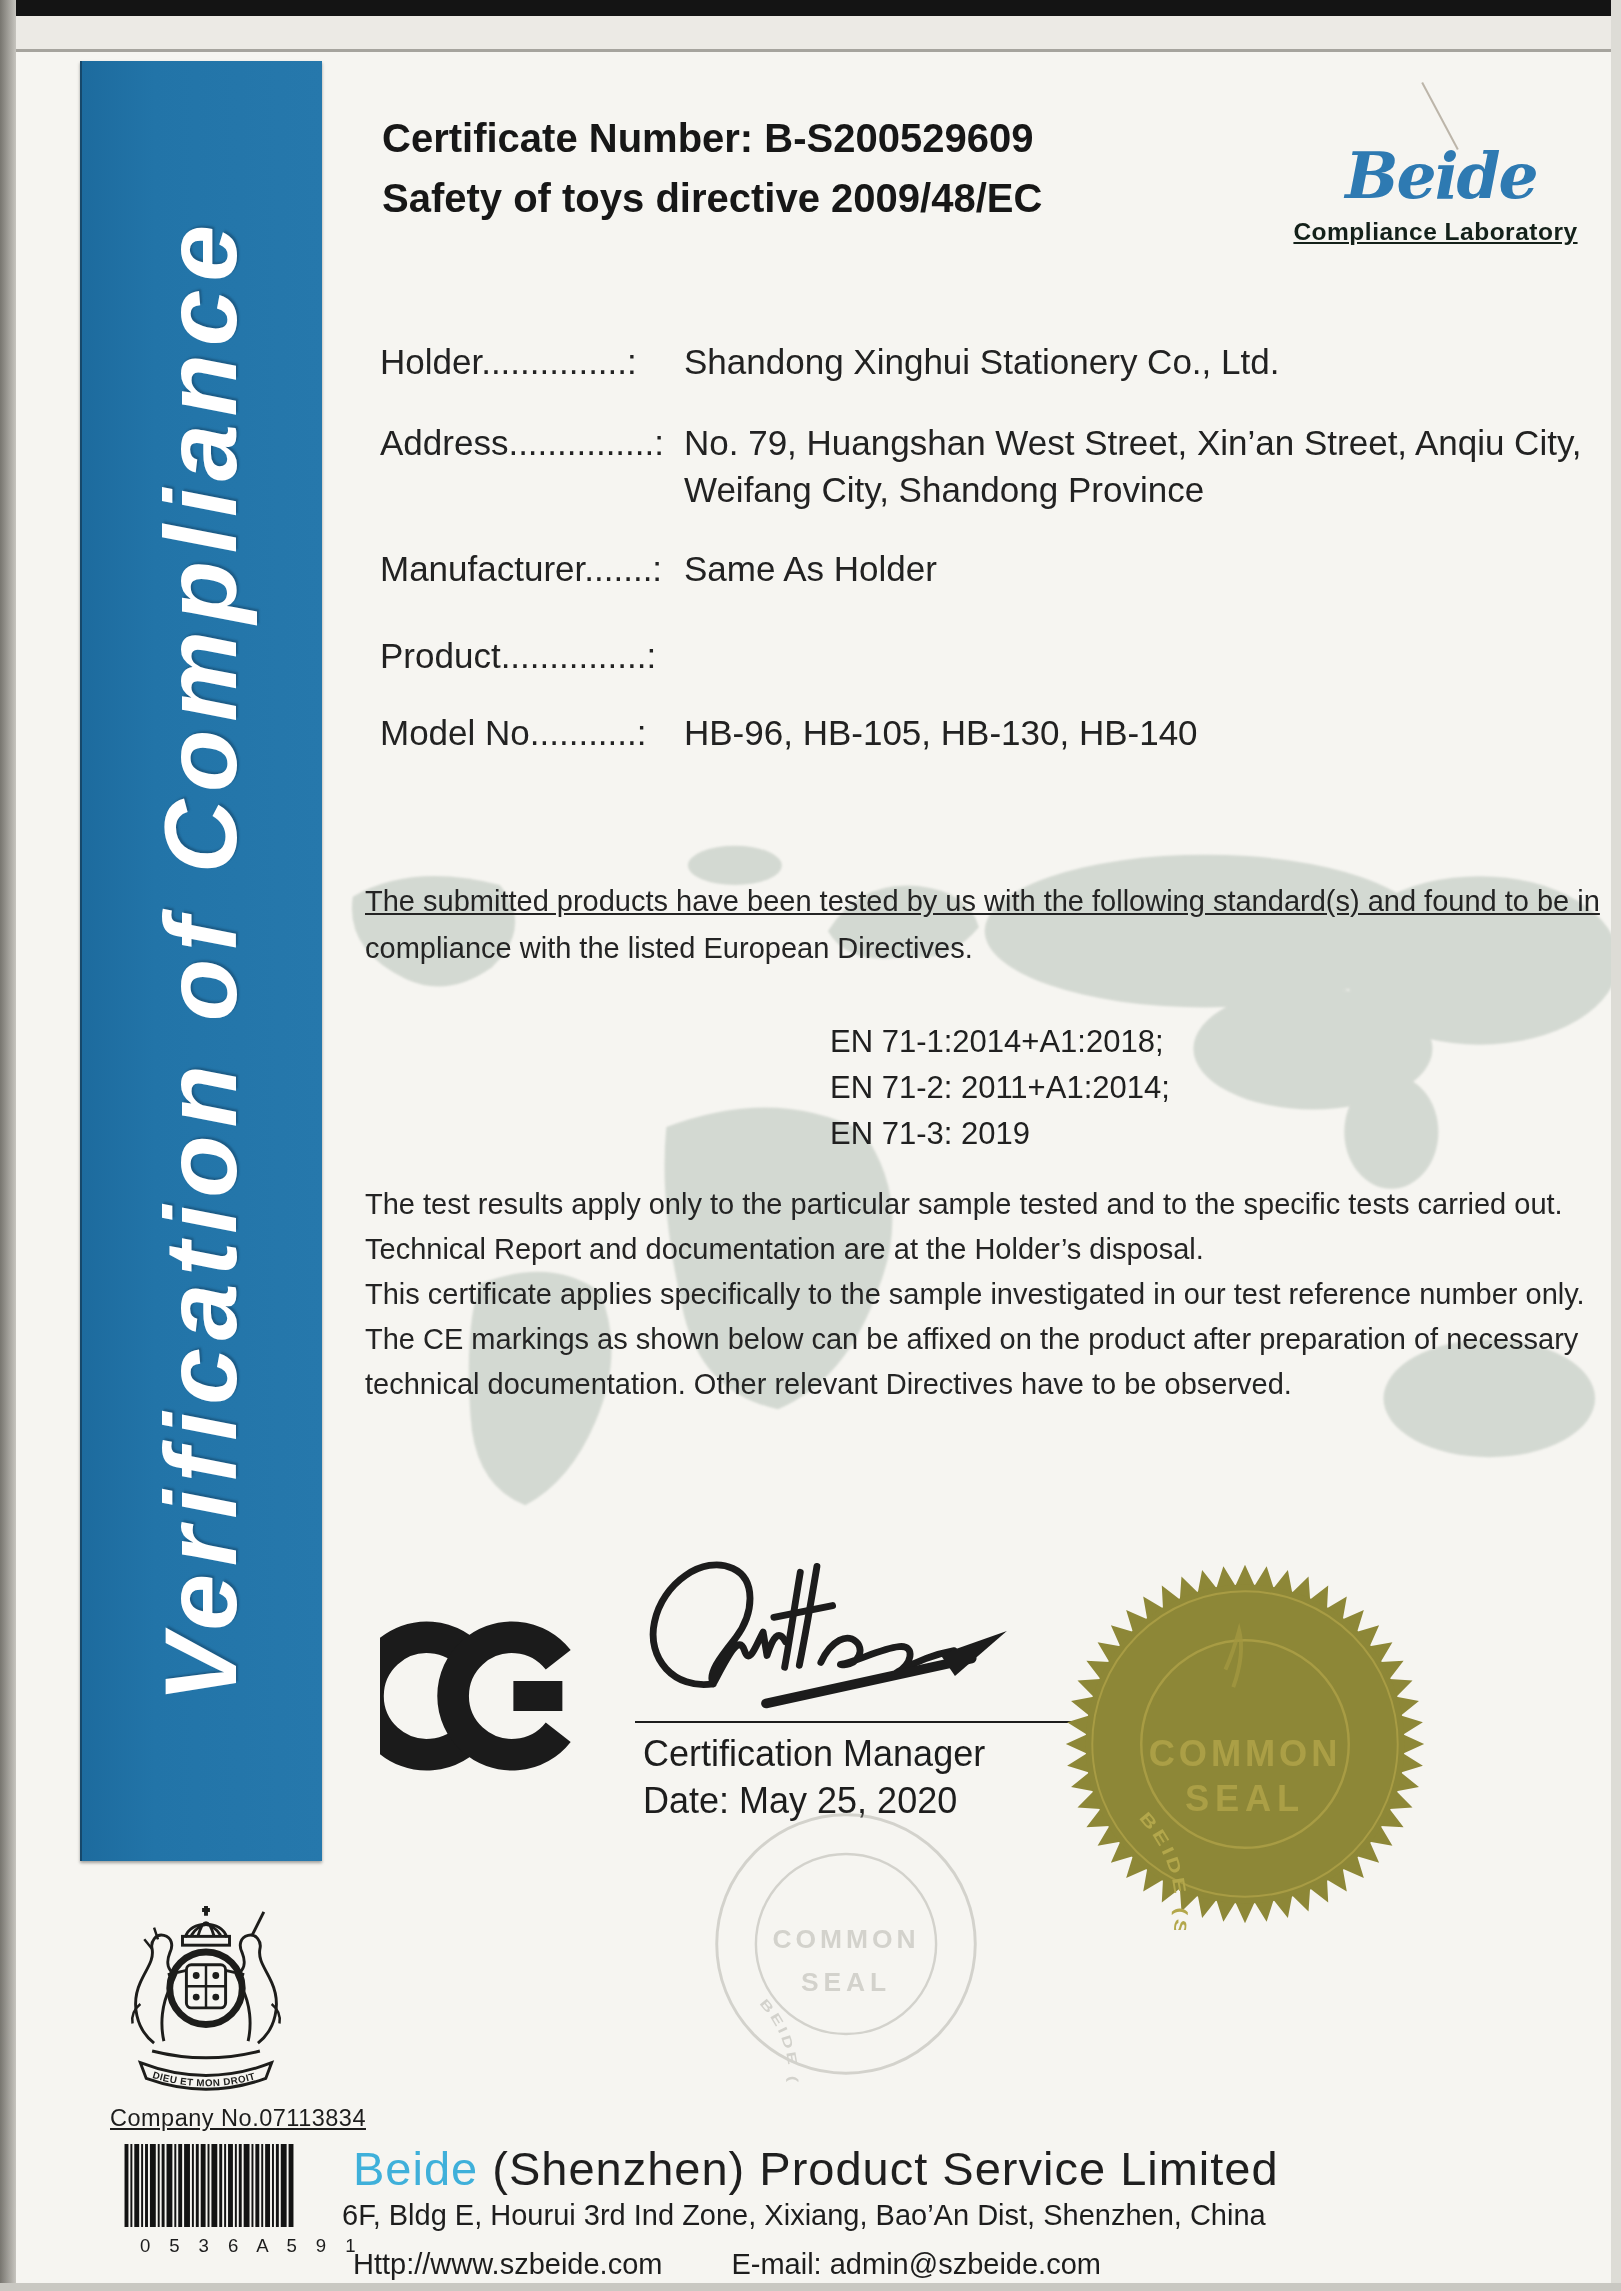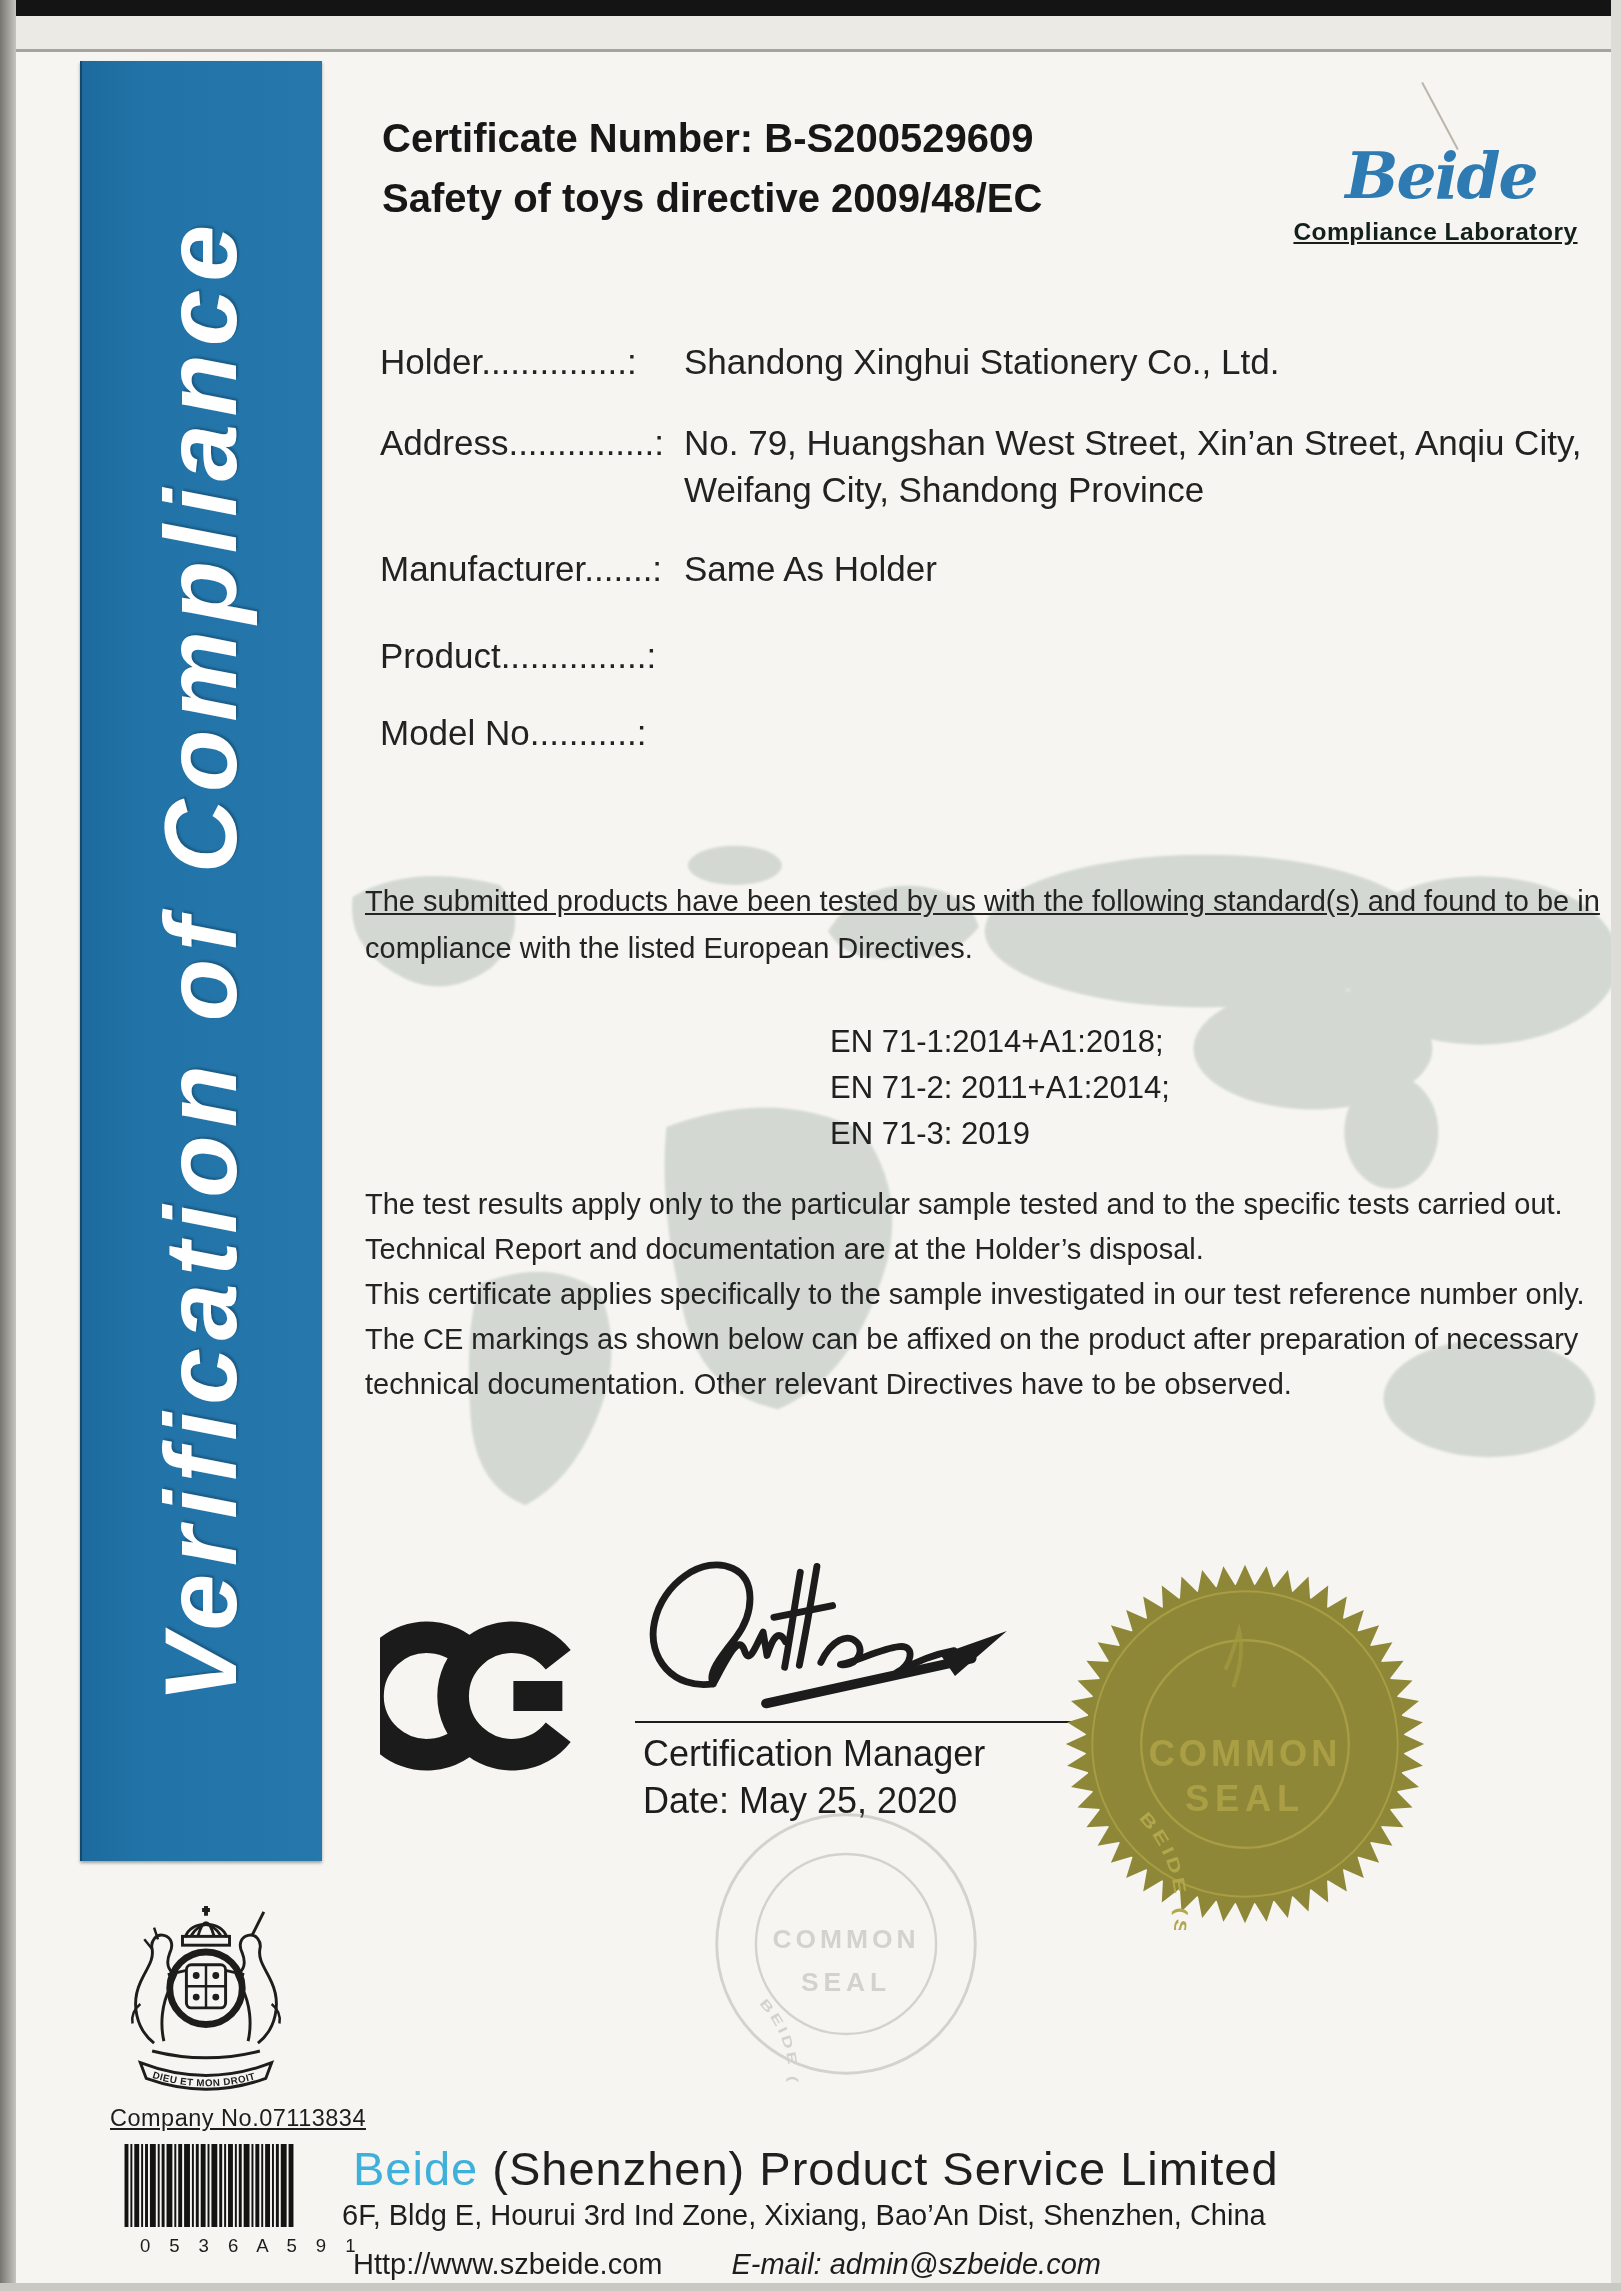--- a/index.html
+++ b/index.html
@@ -40,21 +40,21 @@
   #sig-line{left:635px;top:1721px;width:437px;height:0;border-top:2.9px solid #1d1d1d;}
   #cert-role{left:643px;top:1733px;font-size:36px;color:#1d1d1d;}
   #cert-date{left:643px;top:1780px;font-size:36px;color:#1d1d1d;}
   
   #company-no{left:110px;top:2105px;font-size:23.5px;color:#1d1d1d;letter-spacing:0.5px;text-decoration:underline;}
   #barcode-digits{left:140px;top:2235px;font-size:18.6px;color:#1d1d1d;letter-spacing:6.9px;white-space:nowrap;}
   #footer-heading{left:353px;top:2141px;font-size:47px;white-space:nowrap;letter-spacing:1px;color:#1f1f1f;}
   #footer-heading .accent{color:#3fb0da;}
   #footer-address{left:342px;top:2199px;font-size:29px;color:#1d1d1d;white-space:nowrap;}
   #footer-web{left:353px;top:2248px;font-size:29px;color:#1d1d1d;white-space:nowrap;}
-  #footer-web .mail{margin-left:69px;font-style:italic;}
+  #footer-web .mail{margin-left:69px;}
   svg{display:block;}
 </style>
 </head>
 <body>
 
 <div id="page">
 
   <svg class="abs" style="left:323px;top:838px;opacity:.5;filter:blur(1px);" width="1298" height="725" viewBox="0 0 1324 740">
     <g fill="#b2beb4">
       <path d="M 30 60 q 60 -35 150 -12 q 35 42 -8 84 q -45 32 -88 12 q -62 -30 -54 -84 z"></path>
@@ -92,20 +92,21 @@
   <div class="abs flabel" style="top:423px;"><span>Address</span><span>...............:</span></div>
   <div class="abs fvalue" style="top:423px;">No. 79, Huangshan West Street, Xin’an Street, Anqiu City,</div>
   <div class="abs fvalue" style="top:470px;">Weifang City, Shandong Province</div>
 
   <div class="abs flabel" style="top:549px;"><span>Manufacturer</span><span>.......:</span></div>
   <div class="abs fvalue" style="top:549px;">Same As Holder</div>
 
   <div class="abs flabel" style="top:636px;"><span>Product</span><span>...............:</span></div>
 
   <div class="abs flabel" style="top:713px;"><span>Model No</span><span>...........:</span></div>
+  <div class="abs fvalue" style="top:713px;">HB-96, HB-105, HB-130, HB-140</div>
 
   <div class="abs bodyline" style="top:885px;text-decoration:underline;">The submitted products have been tested by us with the following standard(s) and found to be in</div>
   <div class="abs bodyline" style="top:932px;">compliance with the listed European Directives.</div>
 
   <div class="abs enline" style="top:1024px;">EN 71-1:2014+A1:2018;</div>
   <div class="abs enline" style="top:1070px;">EN 71-2: 2011+A1:2014;</div>
   <div class="abs enline" style="top:1116px;">EN 71-3: 2019</div>
 
   <div class="abs bodyline" style="top:1188px;">The test results apply only to the particular sample tested and to the specific tests carried out.</div>
   <div class="abs bodyline" style="top:1233px;">Technical Report and documentation are at the Holder’s disposal.</div>

